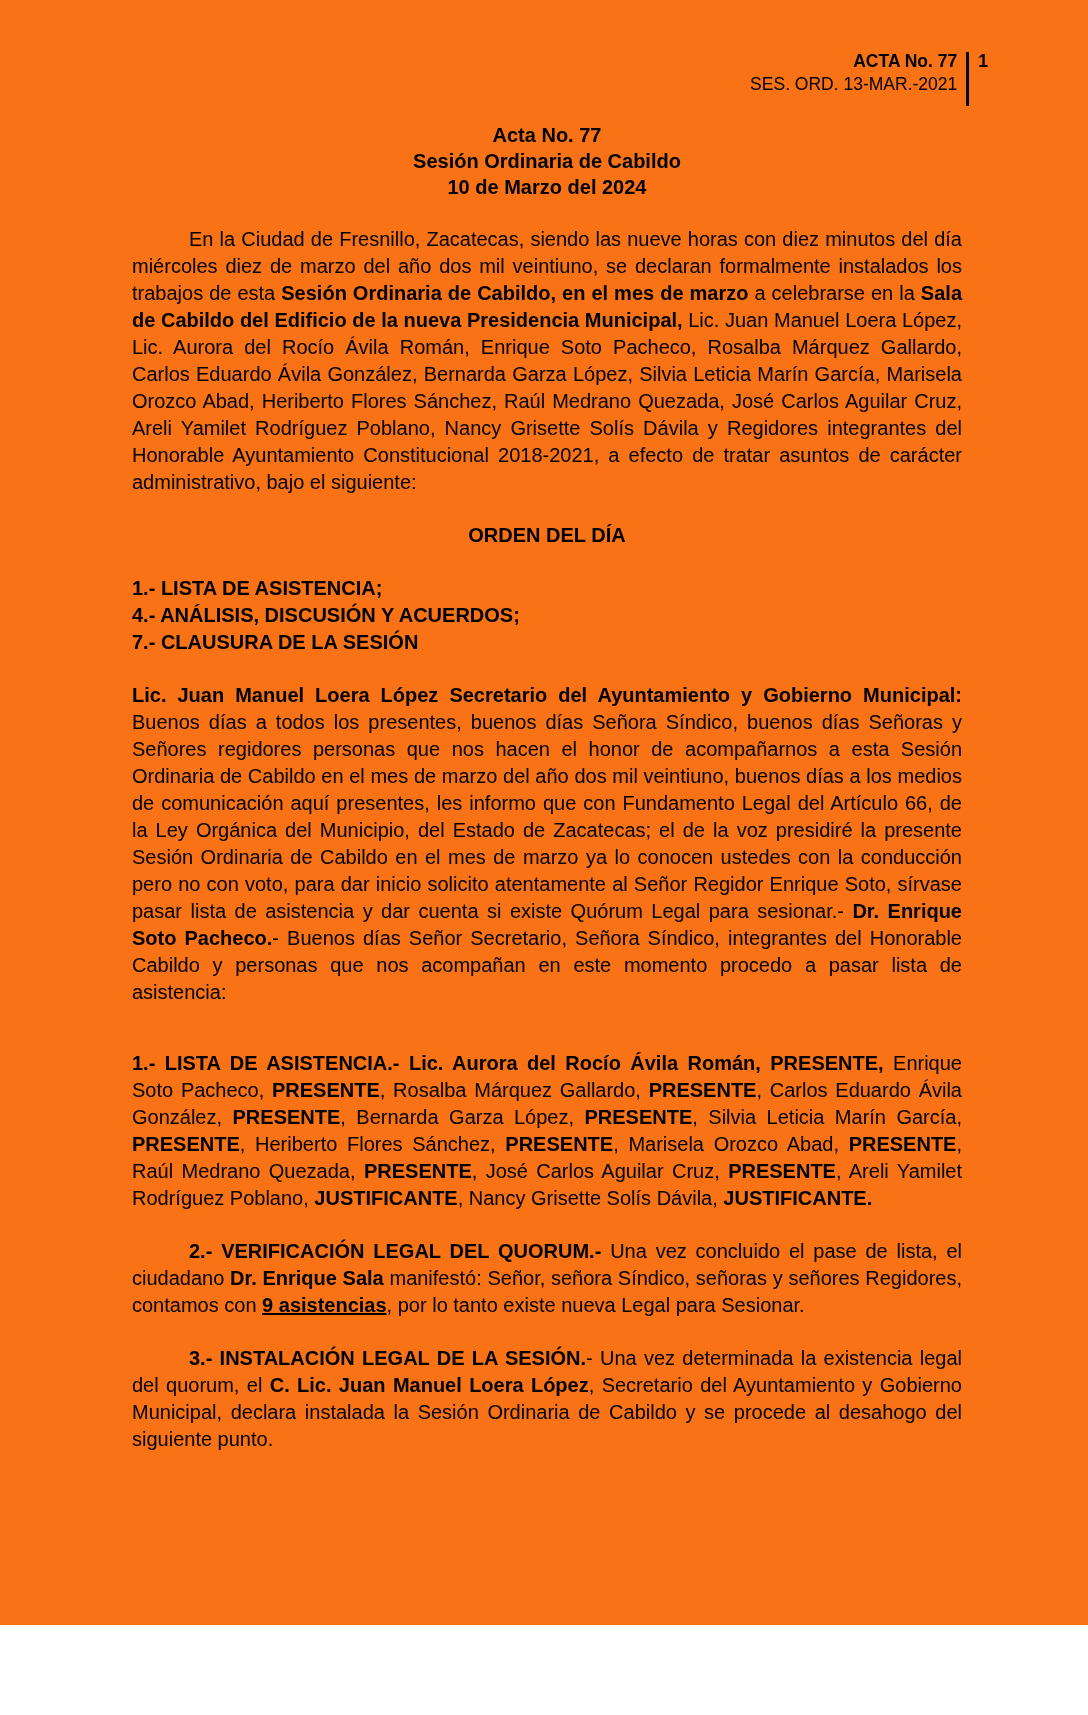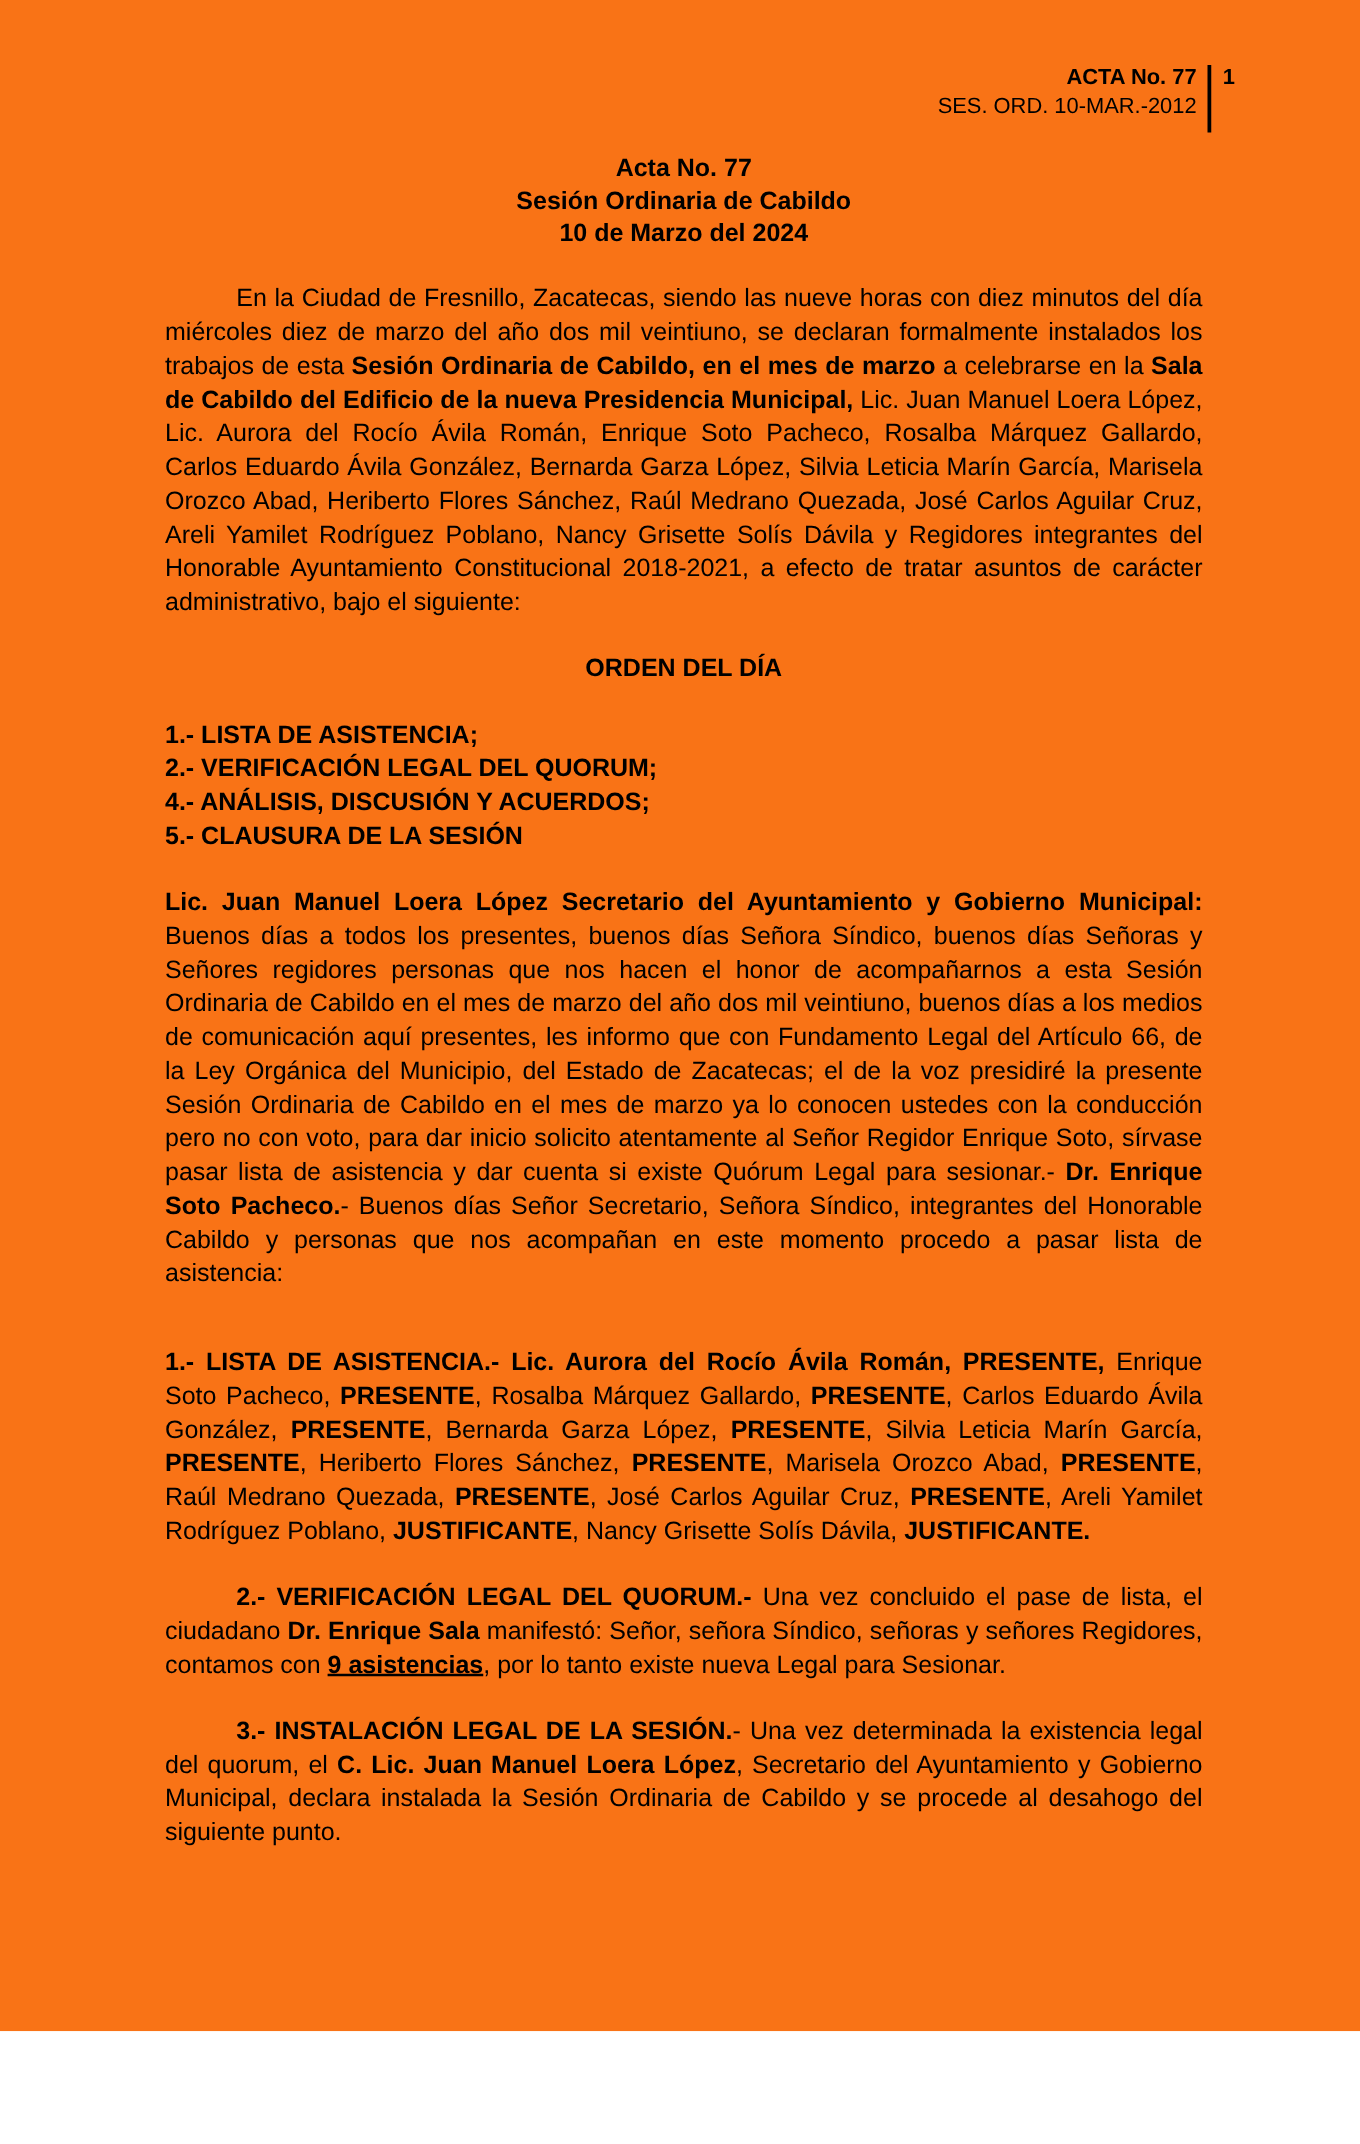--- a/index.html
+++ b/index.html
@@ -75,40 +75,39 @@
   .u { text-decoration: underline; }
 </style>
 </head>
 <body>
 
 <div class="page">
 
   <div class="header">
     <div class="header-text">
       <div class="header-acta">ACTA No. 77</div>
-      <div class="header-session">SES. ORD. 10-MAR.-2012</div>
+      <div class="header-session">SES. ORD. 13-MAR.-2021</div>
     </div>
     <div class="header-bar"></div>
     <div class="header-page">1</div>
   </div>
 
   <div class="doc">
     <div class="title-block">
       <div>Acta No. 77</div>
       <div>Sesión Ordinaria de Cabildo</div>
       <div>10 de Marzo  del 2024</div>
     </div>
     <div class="body-blocks" id="body-blocks">
         <p class="para block indent"><span>En la Ciudad de Fresnillo, Zacatecas, siendo las nueve  horas con diez  minutos del día miércoles diez  de marzo  del año dos mil veintiuno, se declaran formalmente instalados los trabajos de esta </span><span class="b">Sesión Ordinaria de Cabildo, en el mes de marzo</span><span> a celebrarse en la </span><span class="b">Sala de Cabildo del Edificio de la nueva Presidencia Municipal,</span><span> Lic. Juan Manuel Loera López, Lic. Aurora del Rocío Ávila Román, Enrique Soto Pacheco, Rosalba Márquez Gallardo,  Carlos Eduardo Ávila González,   Bernarda Garza López,   Silvia Leticia Marín García,  Marisela Orozco Abad,  Heriberto Flores Sánchez, Raúl Medrano Quezada,  José Carlos Aguilar Cruz, Areli Yamilet Rodríguez Poblano,    Nancy Grisette Solís Dávila y Regidores integrantes del Honorable Ayuntamiento Constitucional 2018-2021, a efecto de tratar asuntos de carácter administrativo,  bajo el siguiente:</span></p>
         <p class="heading block">ORDEN DEL DÍA</p>
         <div class="agenda block">
           <div class="agenda-item">1.- LISTA DE ASISTENCIA;</div>
-          <div class="agenda-item">2.- VERIFICACIÓN LEGAL DEL QUORUM;</div>
           <div class="agenda-item">4.- ANÁLISIS, DISCUSIÓN Y ACUERDOS;</div>
-          <div class="agenda-item">5.- CLAUSURA DE LA SESIÓN</div>
+          <div class="agenda-item">7.- CLAUSURA DE LA SESIÓN</div>
         </div>
         <p class="para block"><span class="b">Lic. Juan Manuel Loera López Secretario del Ayuntamiento y Gobierno Municipal:</span><span> Buenos días a todos los presentes, buenos días Señora Síndico, buenos días Señoras y Señores  regidores personas que nos hacen el honor de acompañarnos a esta Sesión Ordinaria de Cabildo en el mes de marzo del año dos mil veintiuno, buenos días a los medios de  comunicación aquí presentes, les informo que  con Fundamento Legal del Artículo 66,  de la Ley Orgánica del Municipio, del Estado de Zacatecas;  el  de la voz presidiré la presente Sesión Ordinaria de Cabildo en el mes de marzo ya lo conocen ustedes con la conducción pero no con voto, para dar inicio solicito atentamente al Señor Regidor Enrique Soto, sírvase pasar lista de asistencia y dar cuenta si existe Quórum Legal  para sesionar.- </span><span class="b">Dr. Enrique Soto Pacheco.</span><span>- Buenos días Señor Secretario, Señora Síndico, integrantes del Honorable Cabildo y personas que nos  acompañan en este momento procedo a pasar lista de asistencia:</span></p>
         <p class="para block gap-large"><span class="b">1.- LISTA DE ASISTENCIA.- Lic. Aurora del Rocío Ávila Román, PRESENTE,</span><span> Enrique Soto Pacheco, </span><span class="b">PRESENTE</span><span>, Rosalba Márquez Gallardo, </span><span class="b">PRESENTE</span><span>, Carlos Eduardo Ávila González, </span><span class="b">PRESENTE</span><span>,  Bernarda Garza López, </span><span class="b">PRESENTE</span><span>,  Silvia Leticia Marín García, </span><span class="b">PRESENTE</span><span>, Heriberto Flores Sánchez, </span><span class="b">PRESENTE</span><span>, Marisela Orozco Abad, </span><span class="b">PRESENTE</span><span>, Raúl Medrano Quezada, </span><span class="b">PRESENTE</span><span>, José Carlos Aguilar Cruz, </span><span class="b">PRESENTE</span><span>, Areli Yamilet Rodríguez Poblano, </span><span class="b">JUSTIFICANTE</span><span>,  Nancy Grisette Solís Dávila, </span><span class="b">JUSTIFICANTE.</span></p>
         <p class="para block indent"><span class="b">2.- VERIFICACIÓN LEGAL DEL QUORUM.-</span><span> Una vez concluido el pase de lista, el ciudadano </span><span class="b">Dr. Enrique Sala</span><span>  manifestó: Señor, señora Síndico, señoras y señores Regidores, contamos con </span><span class="b u">9 asistencias</span><span>, por lo tanto existe nueva Legal para Sesionar.</span></p>
         <p class="para block indent"><span class="b">3.- INSTALACIÓN LEGAL DE LA SESIÓN.</span><span>- Una vez determinada la existencia legal del quorum, el </span><span class="b">C. Lic. Juan Manuel Loera López</span><span>, Secretario del Ayuntamiento y Gobierno Municipal, declara instalada la Sesión Ordinaria de Cabildo y se procede al desahogo del siguiente punto.</span></p>
       </div>
   </div>
 
 </div>
 

